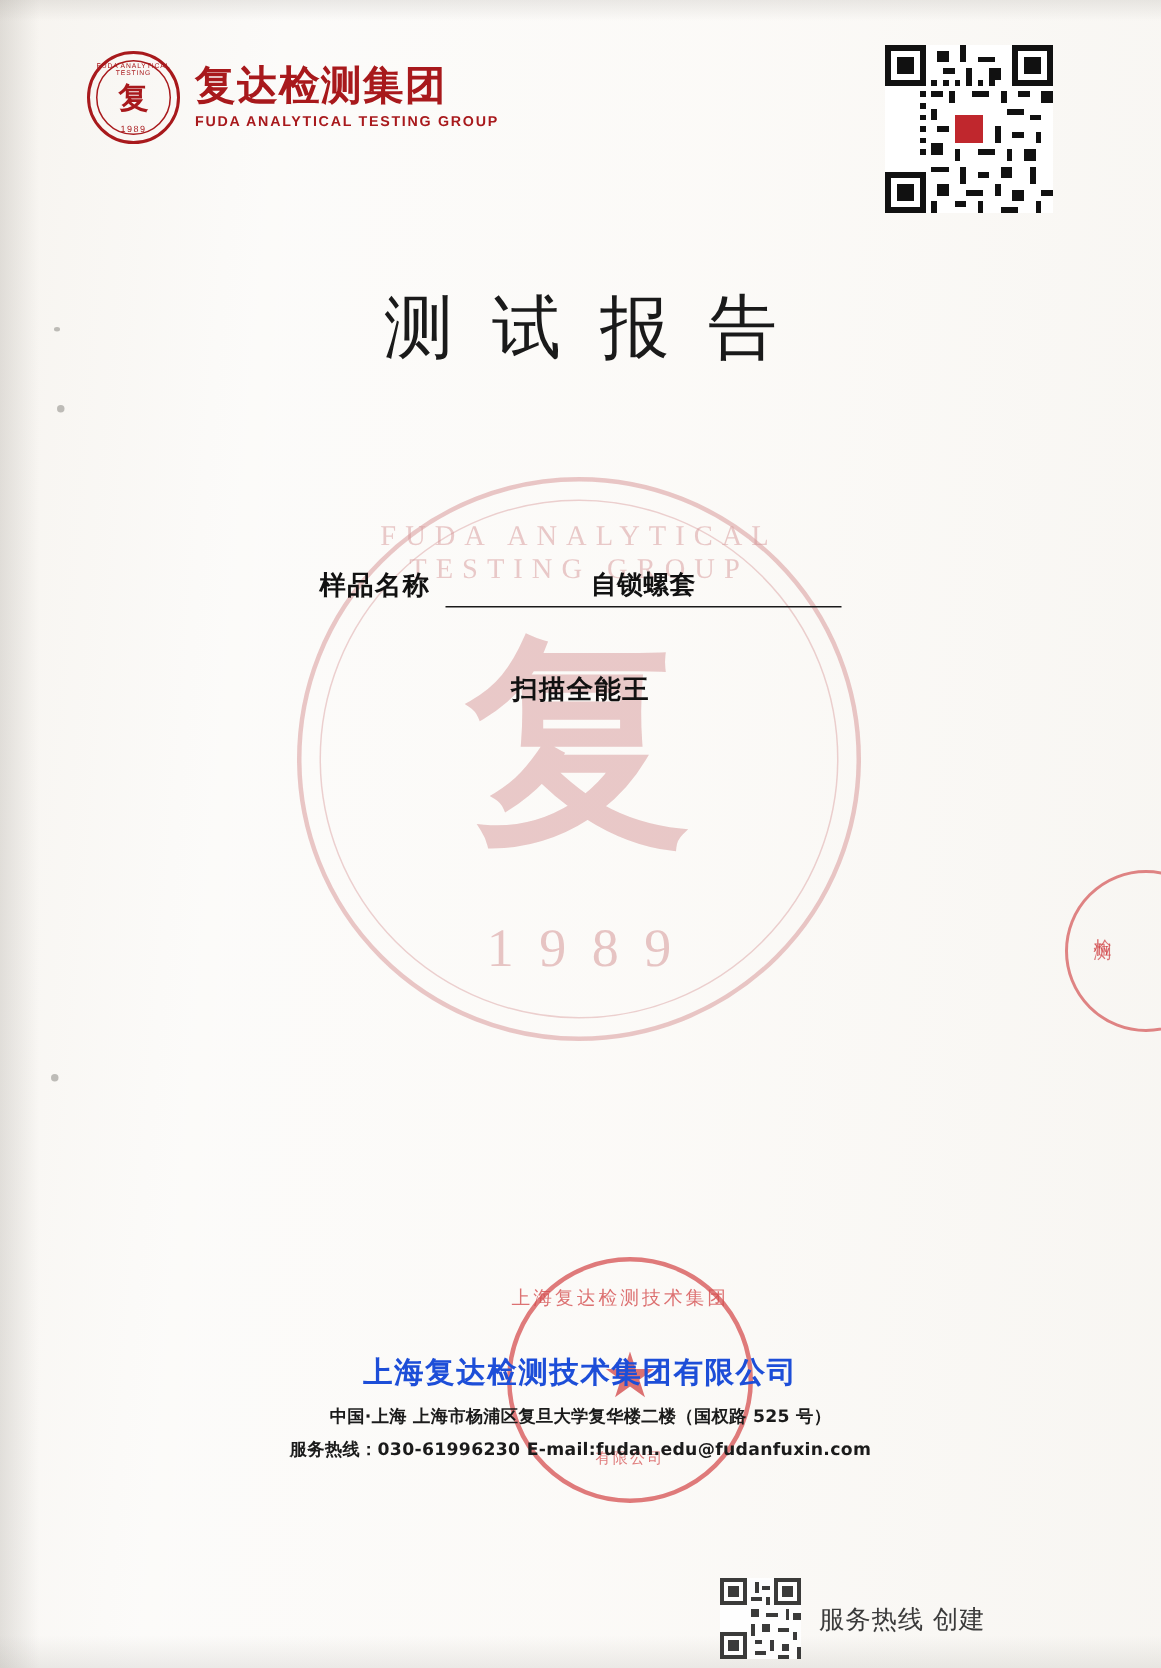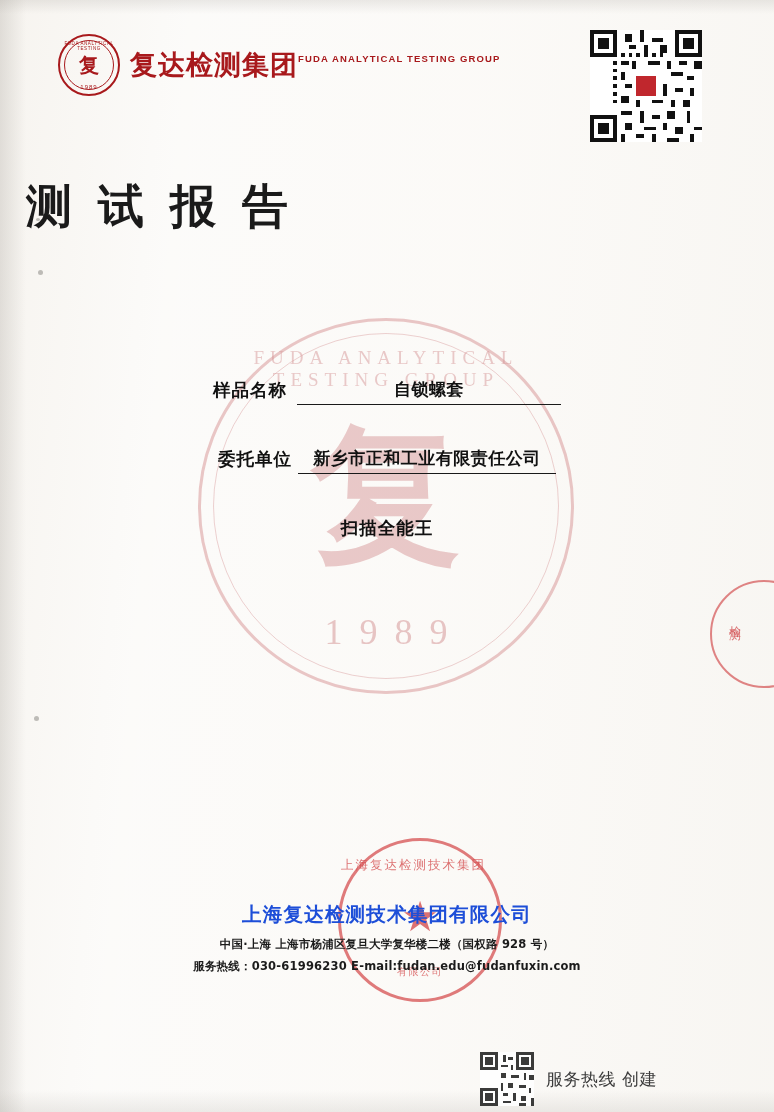--- a/index.html
+++ b/index.html
@@ -98,21 +98,21 @@
     left: 0;
     right: 0;
     text-align: center;
     color: #a8191c;
     font-size: 4.5px;
     letter-spacing: 0.6px;
     z-index: 2;
   }
   .logo-text-wrap {
     display: flex;
-    flex-direction: row;
+    flex-direction: column;
     justify-content: center;
   }
   .logo-cn {
     color: #a8191c;
     font-family: "DejaVu Sans", sans-serif;
     font-size: 27px;
     font-weight: bold;
     letter-spacing: 1px;
     line-height: 1.1;
   }
@@ -140,25 +140,25 @@
     width: 54px;
     height: 54px;
     opacity: 0.92;
   }
 
   
   .doc-title {
     position: absolute;
     left: 0;
     right: 0;
-    top: 176px;
-    text-align: left;
+    top: 188px;
+    text-align: center;
     font-family: "DejaVu Sans", sans-serif;
     font-size: 46px;
-    font-weight: bold;
+    font-weight: normal;
     letter-spacing: 26px;
     text-indent: 26px;
     color: #1a1a1a;
   }
 
   
   .fields {
     position: absolute;
     left: 0;
     right: 0;
@@ -486,42 +486,38 @@
     <div class="watermark-arc-top">FUDA ANALYTICAL TESTING GROUP</div>
     <div class="watermark-char">复</div>
     <div class="watermark-year">1989</div>
   </div>
 
   <div class="fields">
     <div class="field-row row-sample">
       <div class="field-label">样品名称</div>
       <div class="field-value">自锁螺套</div>
     </div>
-    <div class="field-row row-company">
-      <div class="field-label">委托单位</div>
-      <div class="field-value">新乡市正和工业有限责任公司</div>
-    </div>
     <div class="field-row row-number">
       <div class="field-label">扫描全能王</div>
     </div>
   </div>
 
   <div class="side-stamp">
     <div class="side-stamp-text">检测</div>
   </div>
 
   <div class="official-stamp">
     <div class="official-arc">上海复达检测技术集团</div>
     <div class="official-star">★</div>
     <div class="official-sub">有限公司</div>
   </div>
 
   <div class="footer">
     <div class="footer-company">上海复达检测技术集团有限公司</div>
-    <div class="footer-address">中国·上海  上海市杨浦区复旦大学复华楼二楼（国权路 928 号）</div>
+    <div class="footer-address">中国·上海  上海市杨浦区复旦大学复华楼二楼（国权路 525 号）</div>
     <div class="footer-contact">服务热线：030-61996230 E-mail:fudan.edu@fudanfuxin.com</div>
   </div>
 
   <div class="qr-bottom">
     <svg viewBox="0 0 21 21" width="54" height="54" shape-rendering="crispEdges" aria-hidden="true">
       <rect width="21" height="21" fill="#ffffff"></rect>
       <g fill="#2b2b2b">
         <rect x="0" y="0" width="7" height="1"></rect>
           <rect x="0" y="6" width="7" height="1"></rect>
         <rect x="0" y="0" width="1" height="7"></rect>

